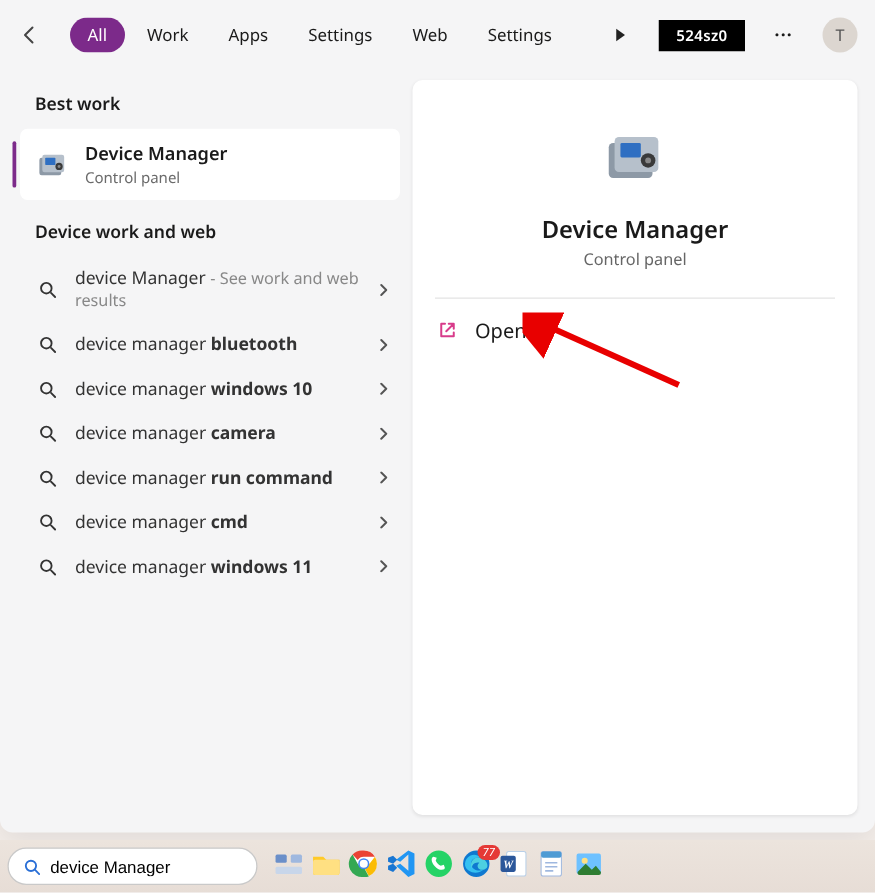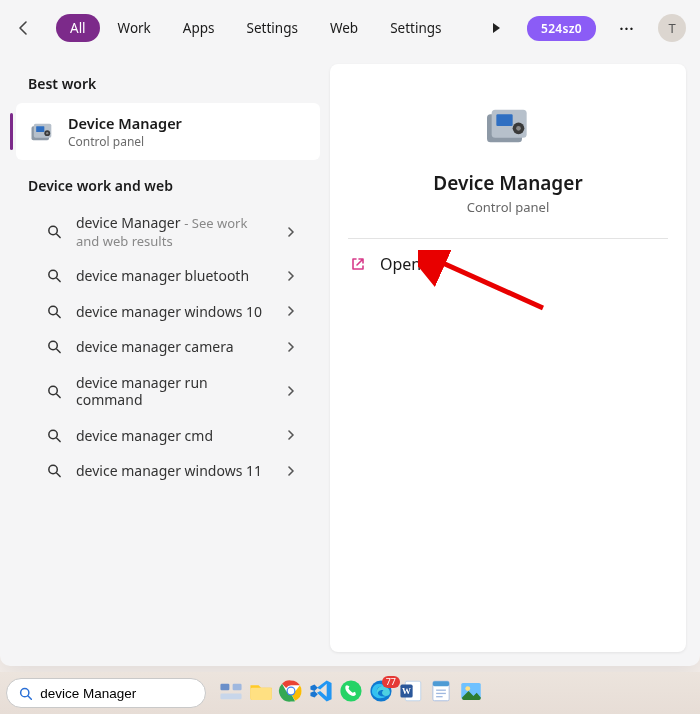--- a/index.html
+++ b/index.html
@@ -36,22 +36,22 @@
   .tab {
     padding:5px 14px;
     border-radius:16px;
     font-size:13.5px;
     cursor:pointer;
     white-space:nowrap;
   }
   .tab.active { background:#7c2a8a; color:#fff; }
   .more-tabs { width:26px;height:26px;display:flex;align-items:center;justify-content:center;cursor:pointer;}
   .badge-black {
-    background:#8b5cf6; color:#fff; font-size:12px; font-weight:600;
-    padding:4px 14px; border-radius:12px; letter-spacing:.3px;
+    background:#000000; color:#fff; font-size:12px; font-weight:600;
+    padding:4px 14px; border-radius:0; letter-spacing:.3px;
   }
   .dots { width:26px;height:26px;display:flex;align-items:center;justify-content:center;cursor:pointer;font-weight:bold;letter-spacing:1px;}
   .avatar {
     width:28px;height:28px;border-radius:50%;
     background:#dcd6d0;display:flex;align-items:center;justify-content:center;
     font-size:13px;color:#555;
   }
 
   
   .body { display:flex; height:calc(100% - 56px); }
@@ -68,30 +68,30 @@
   }
   .best-row::before{
     content:""; position:absolute; left:-6px; top:10px; bottom:10px;
     width:3px; background:#7c2a8a; border-radius:3px;
   }
   .best-icon { width:28px;height:28px; }
   .best-texts { display:flex;flex-direction:column; }
   .best-title { font-weight:600; font-size:14.5px;}
   .best-sub { font-size:12px; color:#6b6b6b;}
 
-  .sugg-list { padding:2px 16px;}
+  .sugg-list { padding:2px 0;}
   .sugg {
     display:flex; align-items:center; gap:14px;
     padding:9px 18px 9px 30px;
     cursor:pointer;
     position:relative;
   }
   .sugg .search-ico { width:16px; flex:none; color:#333;}
   .sugg .txt { flex:1; font-size:14px; color:#333; line-height:1.25;}
-  .sugg .txt .bold { font-weight:400;text-align:right;}
+  .sugg .txt .bold { font-weight:700;text-align:right;}
   .sugg .hint { font-size:13px; color:#888;}
   .sugg .chev { color:#555; font-size:12px; }
 
   
   .pane-icon-wrap { display:flex; justify-content:center; margin-top:34px;}
   .pane-icon { width:56px;height:56px;}
   .pane-title { text-align:center; font-size:19px; font-weight:600; margin-top:16px;}
   .pane-sub { text-align:center; font-size:13px; color:#666; margin-top:2px;}
   .pane-divider { height:1px; background:#e3e3e3; margin:22px 18px 0 18px;}
   .action-row {
@@ -114,21 +114,21 @@
   .searchbox {
     width:200px; height:30px; background:#fff; border-radius:16px;
     display:flex; align-items:center; gap:8px;
     padding:0 12px;
     border:1px solid #c9c9c9;
   }
   .searchbox .mag { color:#2a6fd6; }
   .searchbox input {
     border:none; outline:none; font-size:13.5px; width:100%; background:transparent;
   }
-  .tb-icons { display:flex; align-items:flex-end; }
+  .tb-icons { display:flex; align-items:flex-end; font-style:italic;}
   .tb-item { width:30px;height:30px;display:flex;align-items:center;justify-content:center;cursor:pointer;position:relative;}
   .tb-item svg{width:26px;height:26px;}
   .tb-badge{position:absolute;top:-2px;right:-4px;background:#e53935;color:#fff;font-size:9px;border-radius:8px;padding:0 4px;line-height:12px;}
 
   
   .dm-svg .body1{fill:#8d99a6;} .dm-svg .body2{fill:#b6c0cb;}
   .dm-svg .screen{fill:#2f6fc2;} .dm-svg .lens{fill:#3a3a3a;}
 </style>
 </head>
 <body>

